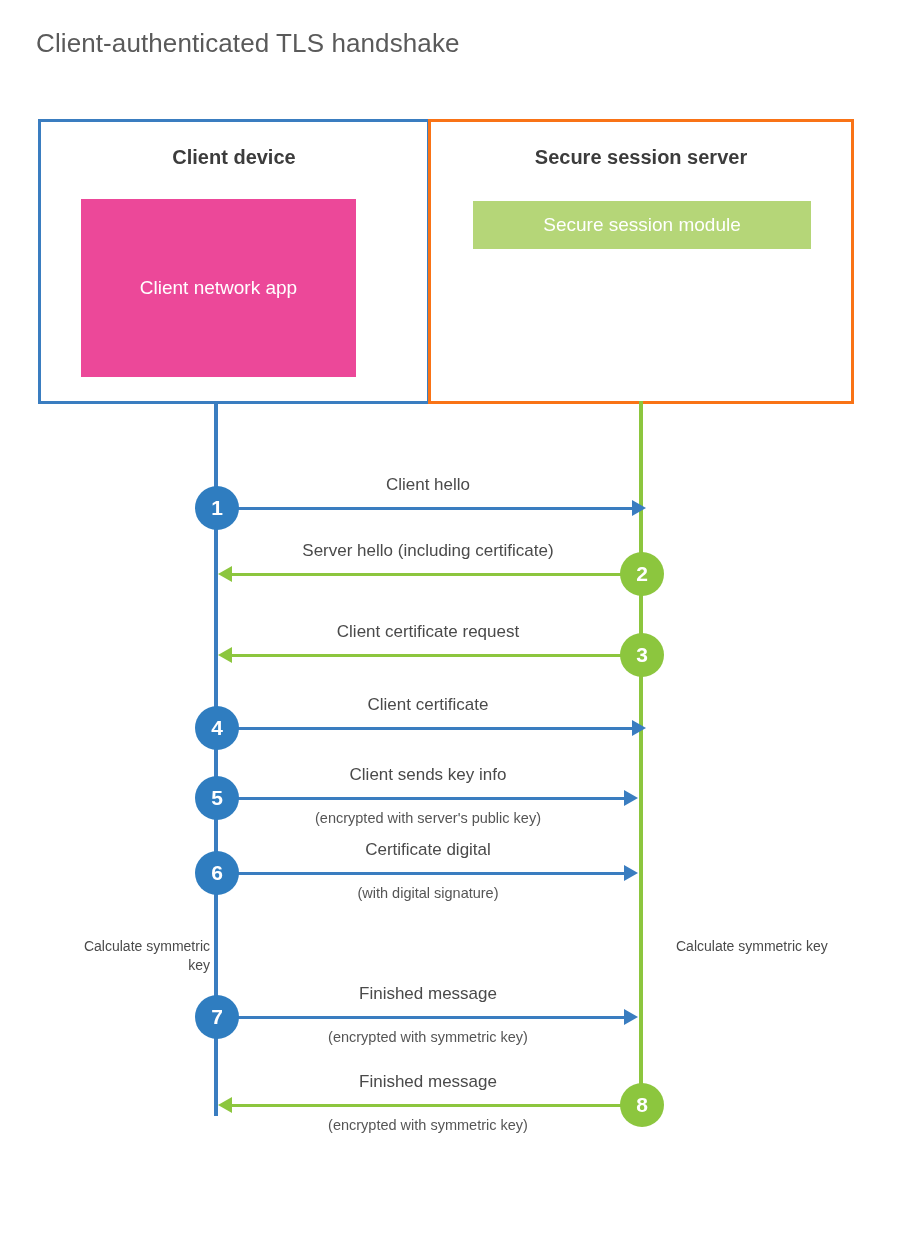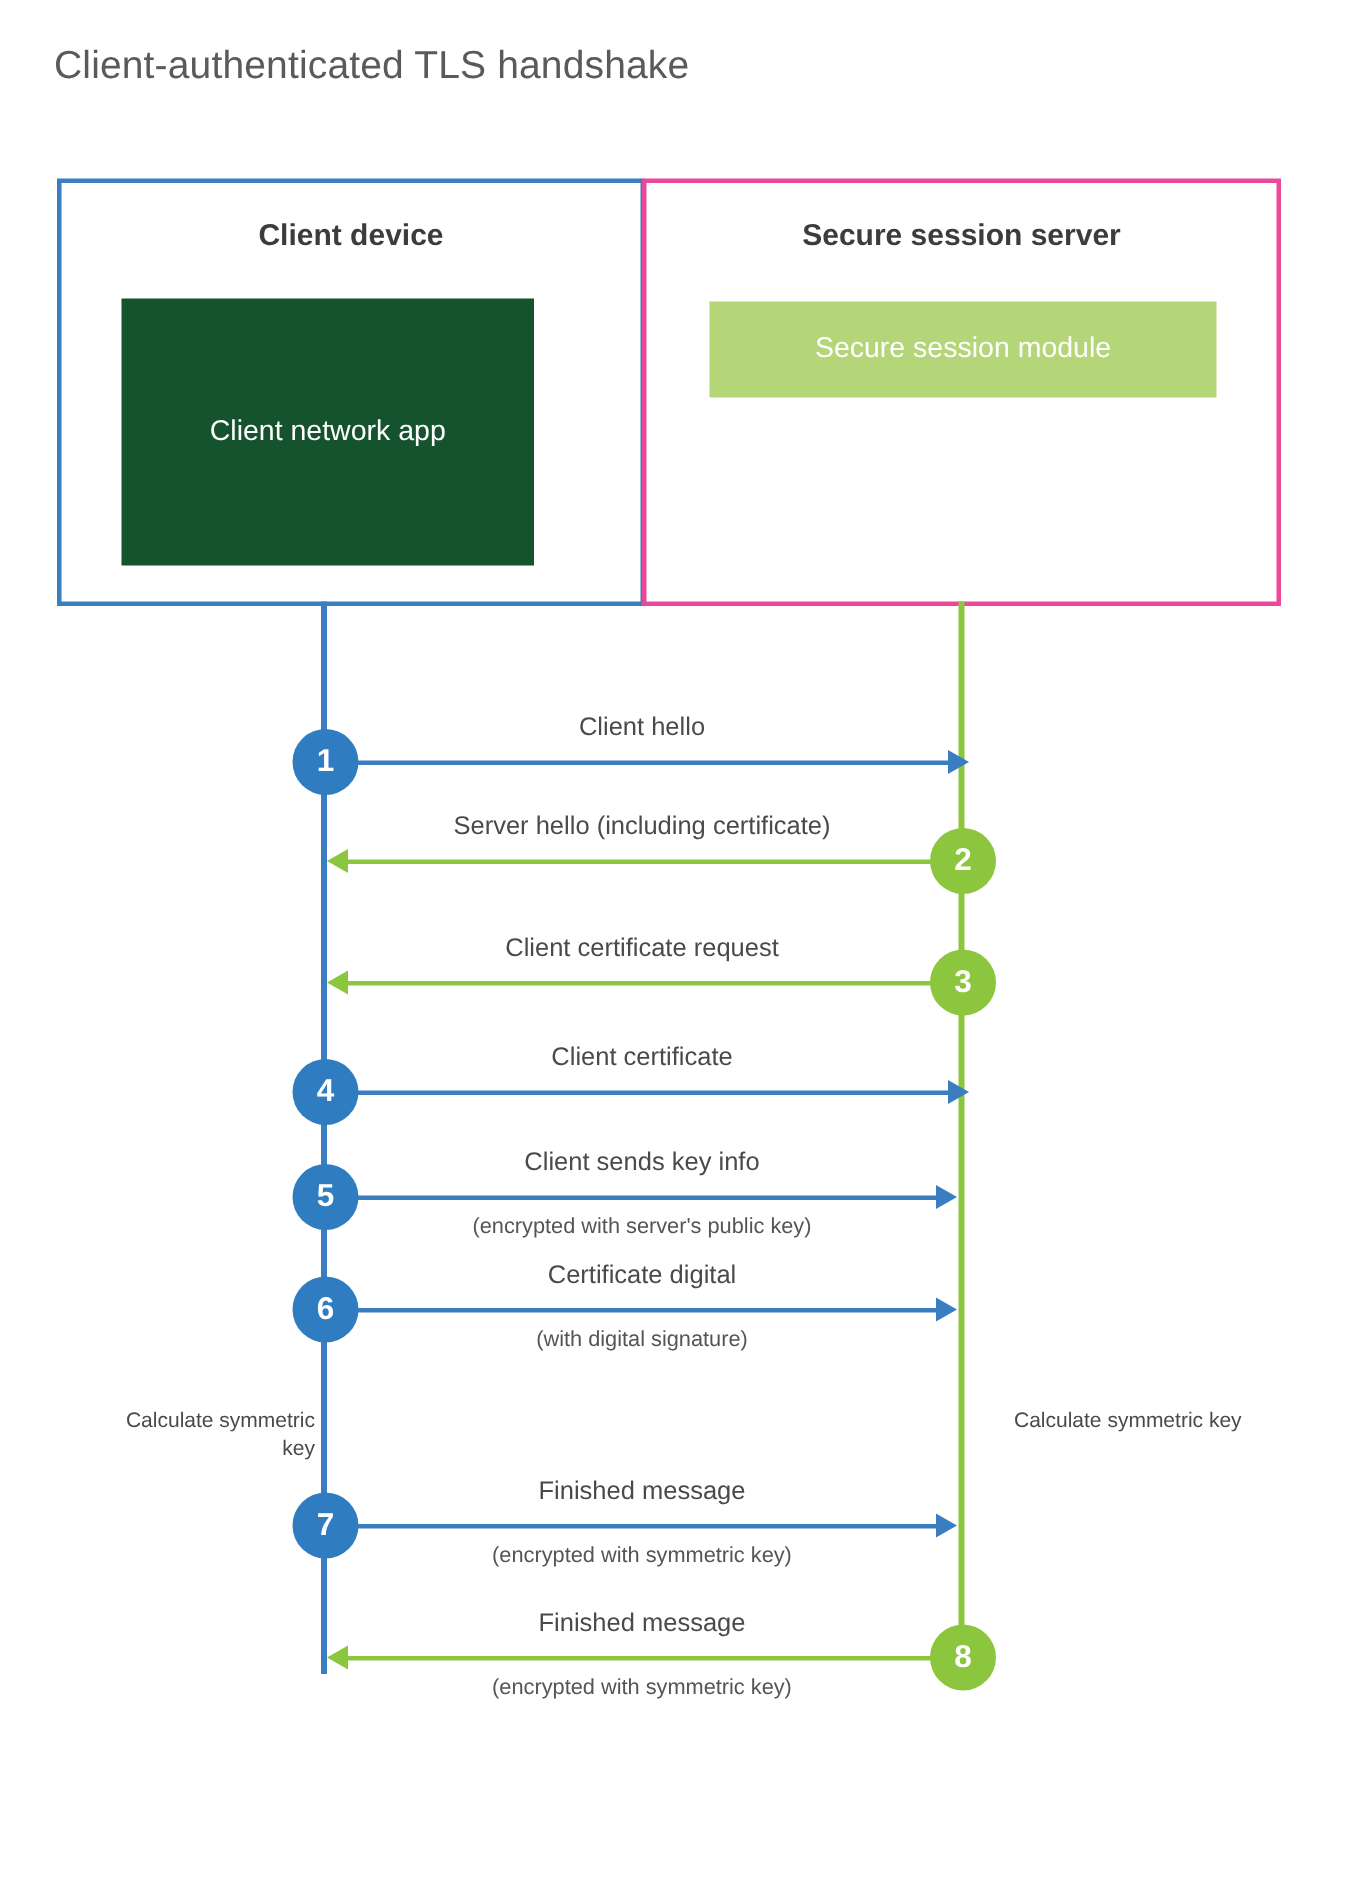--- a/index.html
+++ b/index.html
@@ -34,21 +34,21 @@
     position: absolute;
     background: #ffffff;
     box-sizing: border-box;
   }
   #client-box {
     left: 38px; top: 119px; width: 392px; height: 285px;
     border: 3px solid #3a7dc0;
   }
   #server-box {
     left: 428px; top: 119px; width: 426px; height: 285px;
-    border: 3px solid #ec4899;
+    border: 3px solid #f97316;
   }
   .actor-title {
     position: absolute;
     left: 0; right: 0;
     top: 24px;
     text-align: center;
     font-size: 20px;
     font-weight: bold;
     color: #3c3c3c;
   }
@@ -59,23 +59,23 @@
     align-items: center;
     justify-content: center;
     text-align: center;
     color: #ffffff;
     font-size: 19px;
     line-height: 1.25;
     box-sizing: border-box;
   }
   #client-app-block {
     left: 40px; top: 77px; width: 275px; height: 178px;
-    background: #14532d;
-  }
-  .server-block { background: #b5d678; left: 42px; width: 338px; height: 64px; }
+    background: #ec4899;
+  }
+  .server-block { background: #b5d678; left: 42px; width: 338px; height: 48px; }
   #server-block-0 { top: 79px; }
   #server-block-1 { top: 142px; }
   #server-block-2 { top: 205px; }
 
   
   .lifeline {
     position: absolute;
     width: 4px;
   }
   #client-lifeline {

